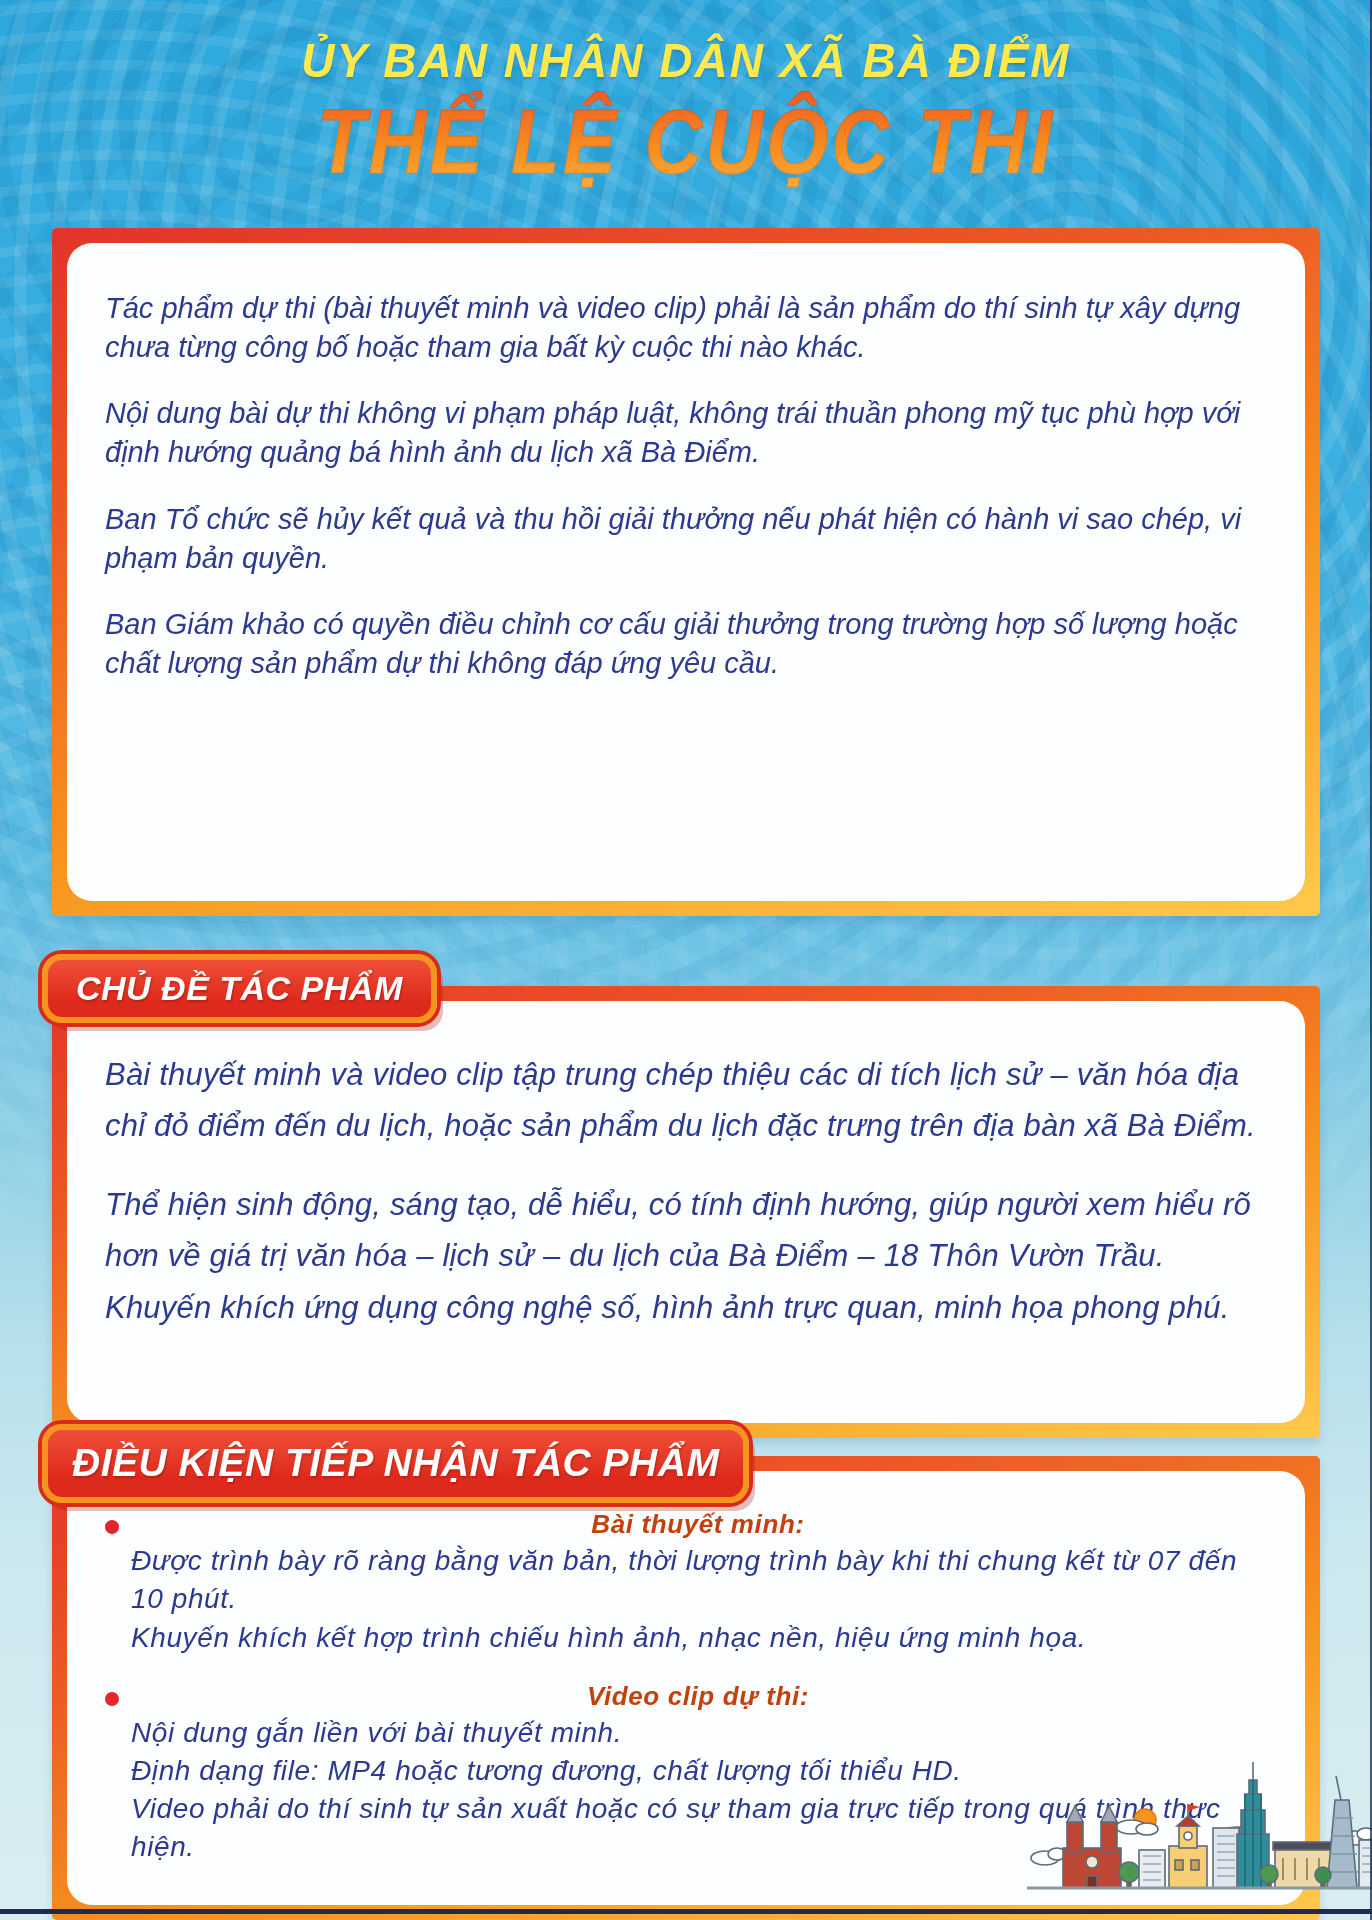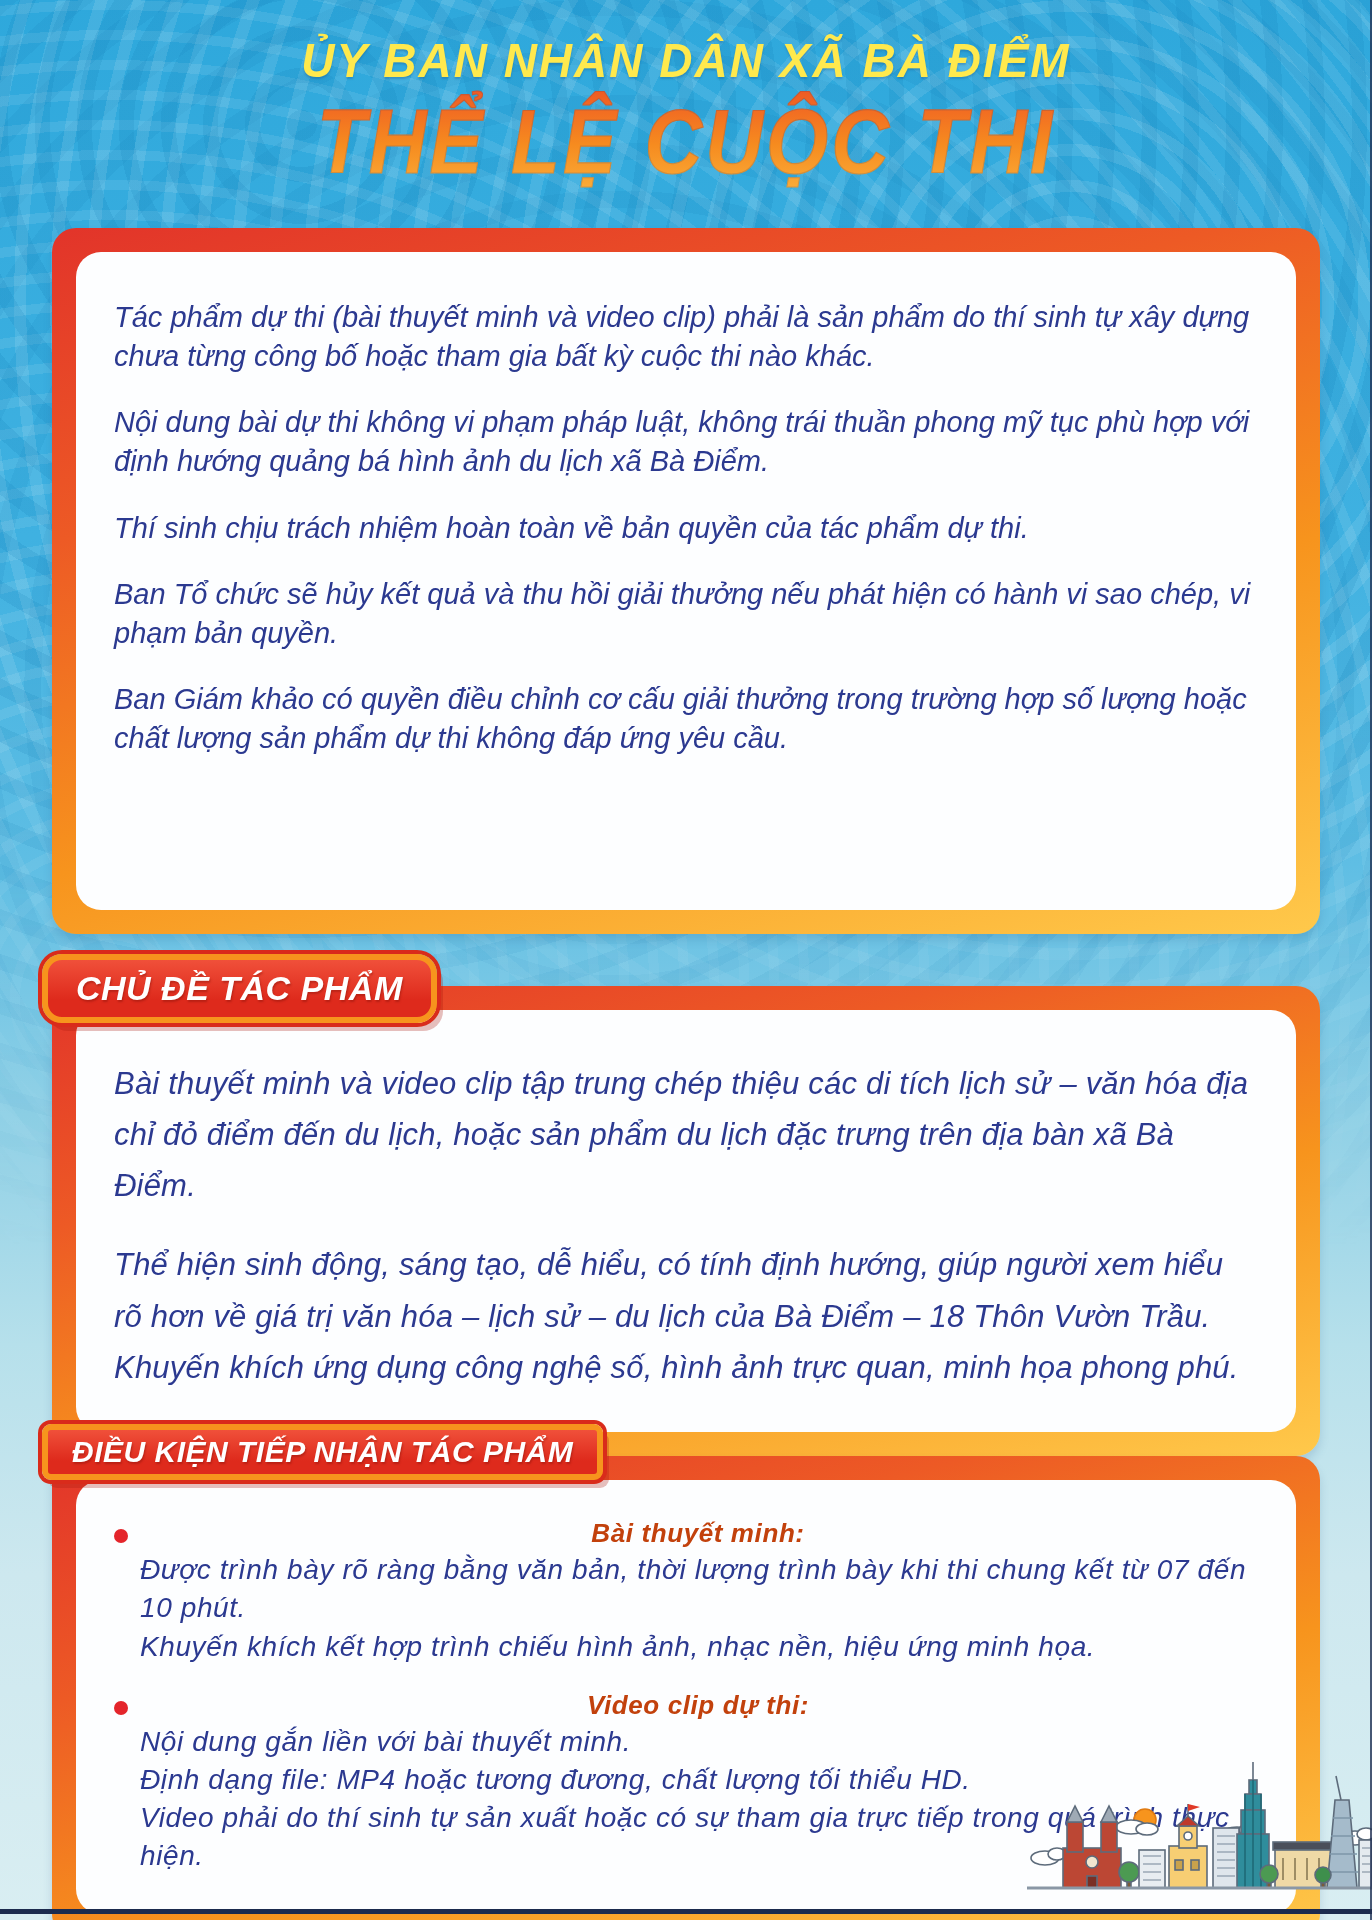--- a/index.html
+++ b/index.html
@@ -49,24 +49,24 @@
   .badge{
     position:absolute;top:-32px;left:-10px;z-index:3;
     display:inline-block;
     background:linear-gradient(180deg,#F0503A 0%,#DE2A1C 70%);
     border:6px solid #F7941D;border-radius:20px;
     box-shadow:0 0 0 4px #D92B1B, 6px 8px 0 rgba(170,25,15,.28);
     color:#ffffff;font-weight:bold;font-size:34px;line-height:1.2;
     padding:8px 28px;letter-spacing:.5px;white-space:nowrap;
     text-shadow:1px 2px 2px rgba(140,20,10,.45);
   }
-  .badge-small{font-size:30px;padding:4px 24px;border-radius:9px;}
+  .badge-small{font-size:39px;padding:10px 24px;}
   .panel{
     background:linear-gradient(165deg,#E2342A 0%,#ED5A25 30%,#F7941D 62%,#FFC94B 100%);
-    border-radius:24px;padding:24px;
+    border-radius:5px;padding:15px;
     box-shadow:0 6px 10px rgba(40,90,140,.18);
   }
   .panel-inner{
     background:#FDFEFF;border-radius:25px;
   }
   .section-1 .panel-inner{padding:46px 40px 24px 38px;min-height:588px;}
   .section-2 .panel-inner{padding:48px 44px 24px 38px;min-height:350px;}
   .section-3 .panel-inner{padding:36px 40px 16px 38px;min-height:382px;}
   .rule-p{
     color:#2B3990;font-size:29px;line-height:1.35;margin:0 0 27px 0;
@@ -109,21 +109,20 @@
   <div class="bg-pattern"></div>
 
   <div class="org-title">ỦY BAN NHÂN DÂN XÃ BÀ ĐIỂM</div>
   <div class="contest-title">THỂ LỆ CUỘC THI</div>
 
   <div class="section section-1">
     <div class="panel">
       <div class="panel-inner">
         <p class="rule-p">Tác phẩm dự thi (bài thuyết minh và video clip) phải là sản phẩm do thí sinh tự xây dựng chưa từng công bố hoặc tham gia bất kỳ cuộc thi nào khác.</p>
         <p class="rule-p">Nội dung bài dự thi không vi phạm pháp luật, không trái thuần phong mỹ tục phù hợp với định hướng quảng bá hình ảnh du lịch xã Bà Điểm.</p>
-        <p class="rule-p">Thí sinh chịu trách nhiệm hoàn toàn về bản quyền của tác phẩm dự thi.</p>
         <p class="rule-p">Ban Tổ chức sẽ hủy kết quả và thu hồi giải thưởng nếu phát hiện có hành vi sao chép, vi phạm bản quyền.</p>
         <p class="rule-p">Ban Giám khảo có quyền điều chỉnh cơ cấu giải thưởng trong trường hợp số lượng hoặc chất lượng sản phẩm dự thi không đáp ứng yêu cầu.</p>
       </div>
     </div>
   </div>
 
   <div class="section section-2">
     <div class="badge">CHỦ ĐỀ TÁC PHẨM</div>
     <div class="panel">
       <div class="panel-inner">

